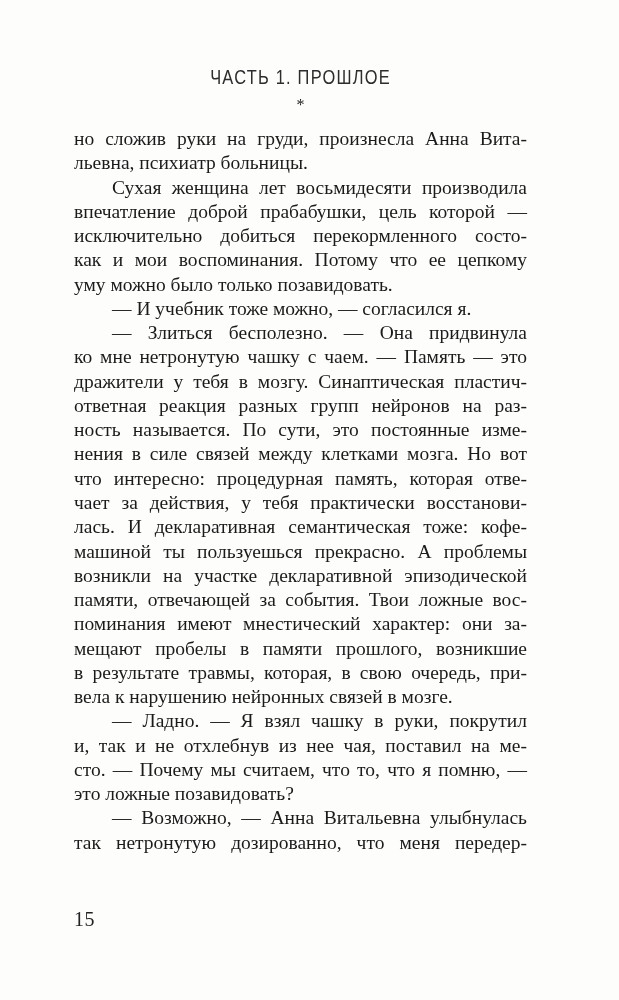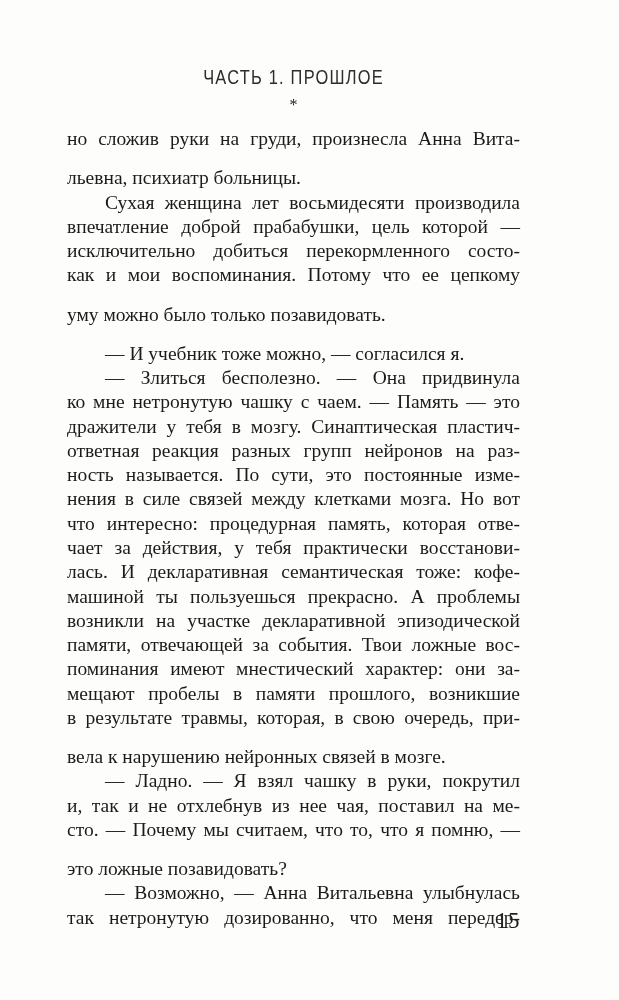--- a/index.html
+++ b/index.html
@@ -12,21 +12,21 @@
     width: 619px;
     height: 1000px;
     margin: 0 auto;
     background: #fdfdfc;
     overflow: hidden;
     font-family: "Liberation Serif", "DejaVu Serif", serif;
     color: #1b1b1b;
   }
   .text-col {
     position: absolute;
-    left: 67px;
+    left: 74px;
     top: 0;
     width: 453px;
     height: 100%;
   }
   .part-title {
     position: absolute;
     top: 66px;
     left: 0;
     right: 0;
     text-align: center;
@@ -63,29 +63,28 @@
     font-size: 19.5px;
     text-align: justify;
     text-align-last: justify;
     white-space: nowrap;
   }
   .line.indent {
     text-indent: 38px;
   }
   .line.last {
     text-align-last: left;
-    margin-top: 15px;
   }
   .page-number {
     position: absolute;
     top: 908px;
     left: 0;
     right: 0;
-    text-align: right;
-    font-size: 23px;
+    text-align: left;
+    font-size: 20px;
     letter-spacing: 0.5px;
     color: #222222;
   }
 </style>
 </head>
 <body>
 
 <div class="book-page">
   <div class="text-col">
     <div class="part-title">ЧАСТЬ 1. ПРОШЛОЕ</div>

